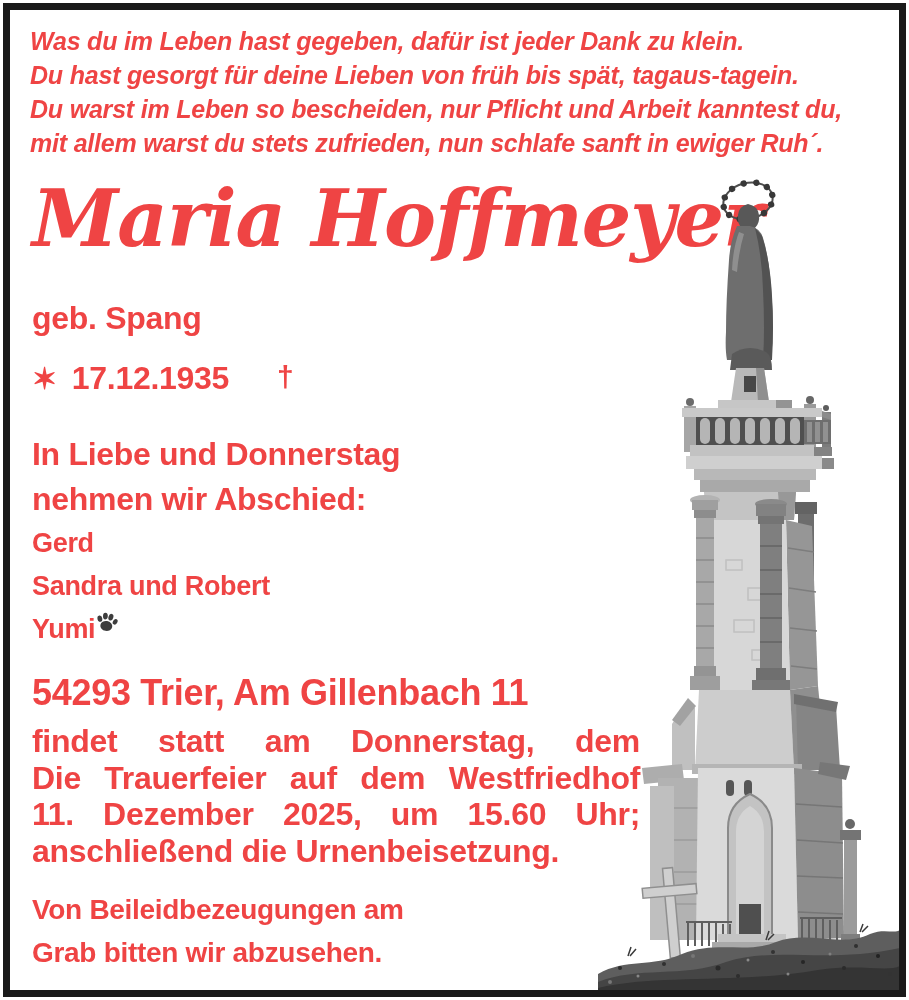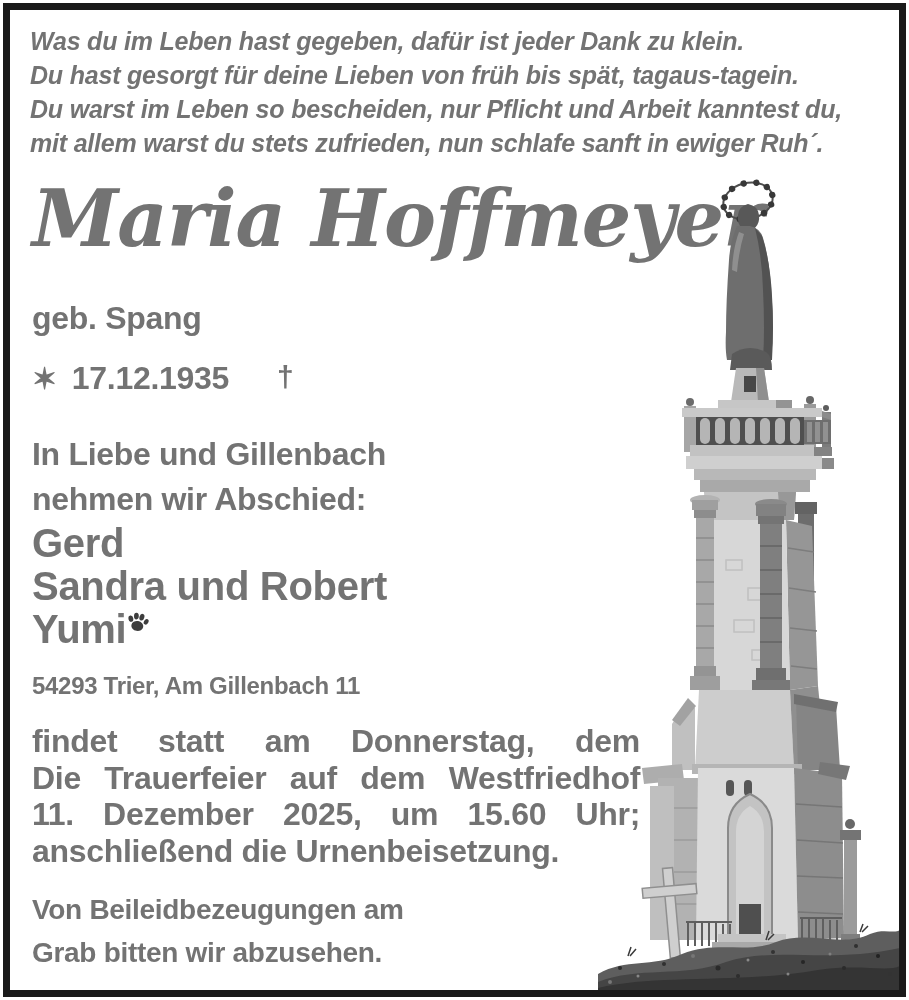--- a/index.html
+++ b/index.html
@@ -1,31 +1,31 @@
 <!DOCTYPE html>
 <html><head>
 <meta charset="utf-8">
 <style>
   html,body{margin:0;padding:0;background:#e8e8e8;}
   .sheet{position:relative;width:909px;height:1000px;background:#ffffff;overflow:hidden;
-         font-family:"Liberation Sans",sans-serif;color:#737373;}
+         font-family:"Liberation Sans",sans-serif;color:#ef4444;}
   .frame{position:absolute;left:3px;top:3px;right:3px;bottom:3px;border:7px solid #1a1a1a;pointer-events:none;z-index:5;}
   .poem{position:absolute;left:30px;top:24px;font-style:italic;font-weight:bold;
         font-size:25px;line-height:34px;letter-spacing:-0.2px;white-space:nowrap;}
   .name{position:absolute;left:32px;top:180px;margin:0;font-family:"DejaVu Serif",serif;
         font-style:italic;font-weight:bold;font-size:78px;line-height:1;white-space:nowrap;letter-spacing:-1px;}
   .maiden{position:absolute;left:32px;top:300px;font-size:32px;font-weight:bold;letter-spacing:-0.3px;}
   .dates{position:absolute;left:32px;top:360px;font-size:32px;font-weight:bold;display:flex;gap:48px;letter-spacing:-0.3px;}
   .dates .grp{display:flex;gap:15px;align-items:baseline;}
   .dates .sym{font-size:30px;}
   .farewell{position:absolute;left:32px;top:432px;font-size:32px;font-weight:bold;line-height:45px;letter-spacing:-0.3px;}
-  .mourners{position:absolute;left:32px;top:522px;font-size:40px;font-weight:bold;line-height:43px;letter-spacing:-0.3px;}
+  .mourners{position:absolute;left:32px;top:522px;font-size:27px;font-weight:bold;line-height:43px;letter-spacing:-0.3px;}
   .yumi-line{display:flex;align-items:flex-start;}
   .paw{margin-top:2px;}
-  .address{position:absolute;left:32px;top:672px;font-size:24px;font-weight:bold;letter-spacing:-0.3px;white-space:nowrap;}
+  .address{position:absolute;left:32px;top:672px;font-size:36px;font-weight:bold;letter-spacing:-0.3px;white-space:nowrap;}
   .funeral{position:absolute;left:32px;top:723px;width:608px;font-size:32px;font-weight:bold;
            line-height:36.5px;letter-spacing:-0.3px;}
   .jl{text-align:justify;text-align-last:justify;}
   .condolence{position:absolute;left:32px;top:888px;font-size:28px;font-weight:bold;line-height:43px;letter-spacing:-0.3px;}
   .tower{position:absolute;left:598px;top:168px;width:302px;height:824px;z-index:1;}
 </style>
 </head>
 <body>
 
 <div class="sheet">
@@ -45,21 +45,21 @@
     <span class="grp">
       <span class="sym">✶</span>
       <span>17.12.1935</span>
     </span>
     <span class="grp">
       <span class="sym">†</span>
     </span>
   </div>
 
   <div class="farewell">
-    <div>In Liebe und Gillenbach</div>
+    <div>In Liebe und Donnerstag</div>
     <div>nehmen wir Abschied:</div>
   </div>
 
   <div class="mourners">
     <div>Gerd</div>
     <div>Sandra und Robert</div>
     <div class="yumi-line">
       <span>Yumi</span>
       <svg class="paw" width="24" height="24" viewBox="0 0 24 24">
         <g fill="#3d3d3d" transform="rotate(10 12 12)">

